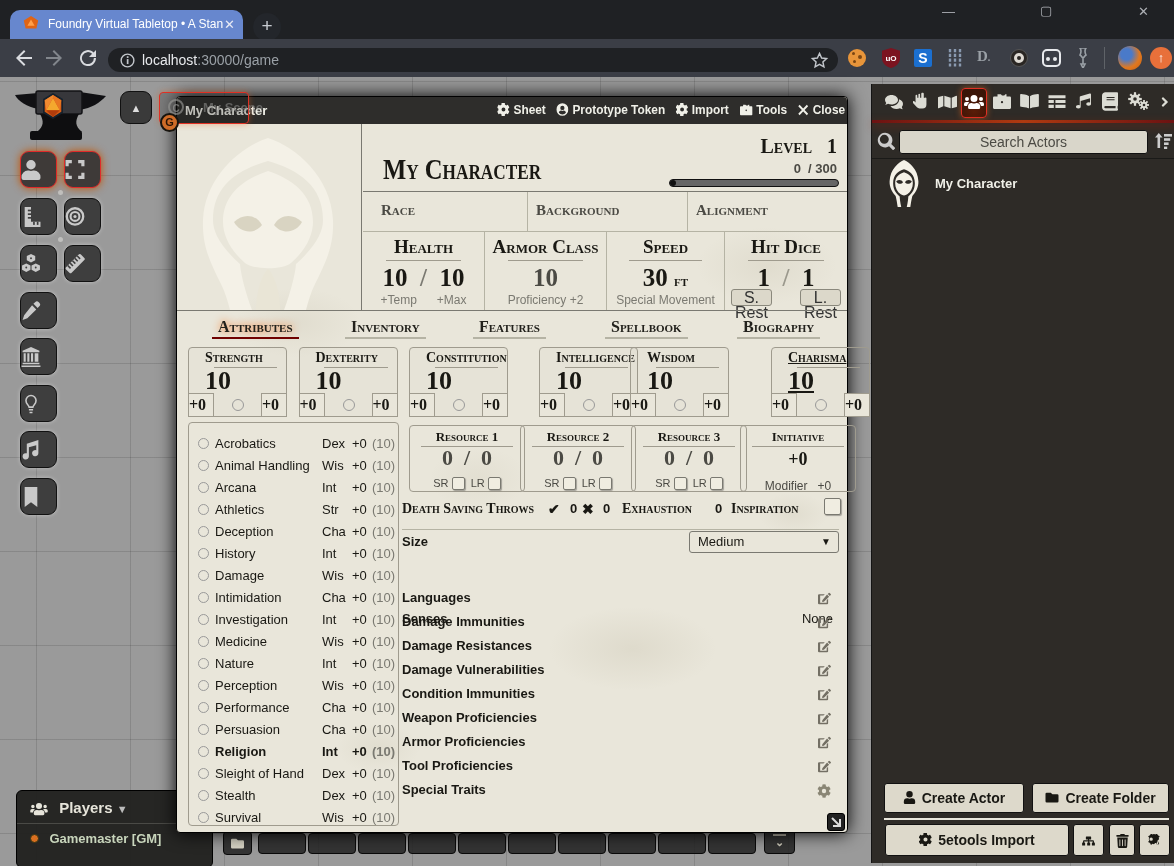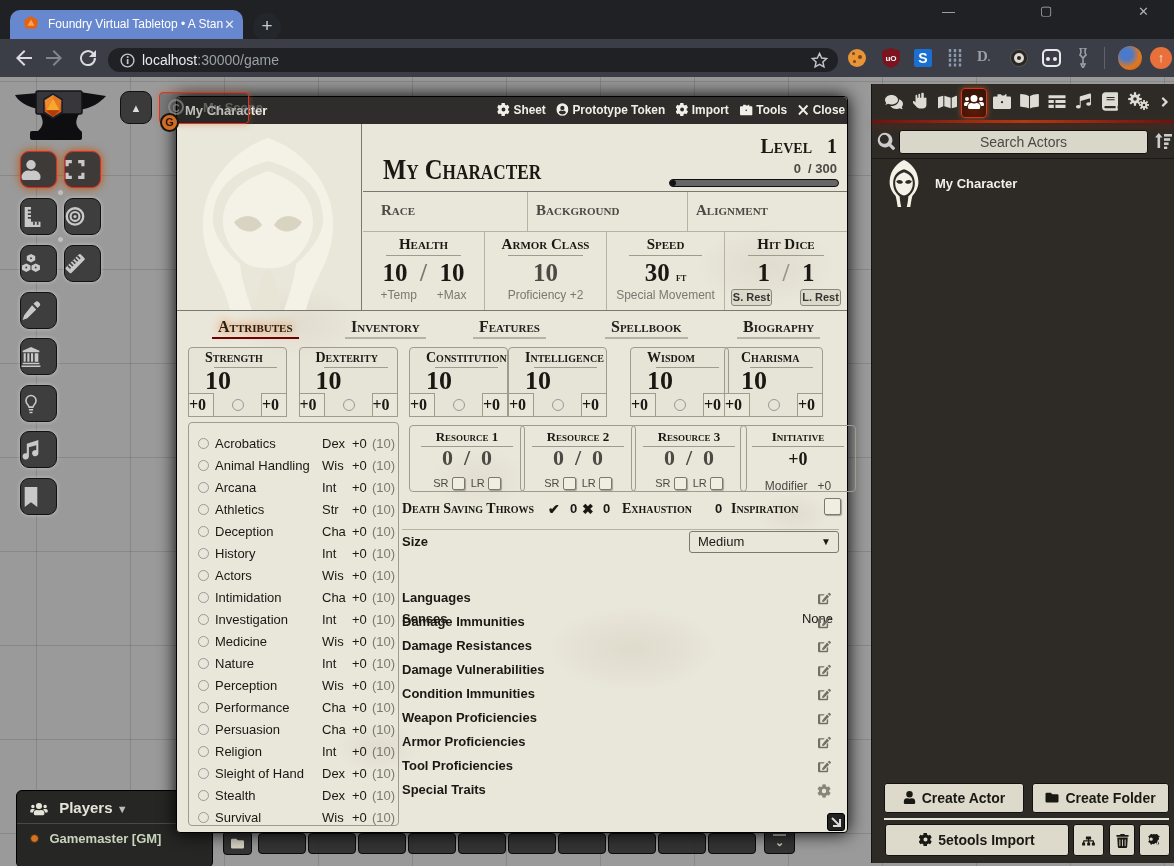--- a/index.html
+++ b/index.html
@@ -59,25 +59,25 @@
   #shead { position:absolute; left:0; top:0; width:670px; height:186px; }
   #profile { position:absolute; left:0; top:0; width:185px; height:186px; border-right:1px solid #7a7971; }
   #sname { position:absolute; left:206px; top:28px; font-size:30px; letter-spacing:0; transform:scaleX(0.82); transform-origin:left center; white-space:nowrap; }
   #lvl { position:absolute; right:10px; top:11px; font-size:20px; }
   #xp { position:absolute; right:10px; top:37px; font-size:13px; font-weight:700; color:#4b4a44; }
   #xpbar { position:absolute; left:492px; top:55px; width:170px; height:8px; background:#666; border:1px solid #111; border-radius:4px; }
   #hr1 { position:absolute; left:186px; top:67px; width:484px; border-top:1px solid #7a7971; }
   .hcol { position:absolute; top:68px; height:39px; border-right:1px solid #b5b3a4; }
   .hlabel { position:absolute; left:8px; top:10px; font-size:15px; color:#4b4a44; }
   .stat { position:absolute; top:107px; height:79px; border-right:1px solid #b5b3a4; text-align:center; }
-  .stat .slab { font-size:15px; margin-top:5px; }
+  .stat .slab { font-size:19px; margin-top:5px; }
   .stat hr { border:none; border-top:1px solid #9f9b8e; width:62%; margin:2px auto 0; }
   .stat .sval { font-family:"Liberation Serif",serif; font-weight:700; font-size:25px; margin-top:3px; }
   .stat .ssub { font-size:12px; color:#7a7971; margin-top:1px; }
-  .stat .rest { position:absolute; bottom:4px; width:41px; height:17px; background:#dcd8ca; border:1px solid #8a887c; border-radius:3px; font-size:11px; line-height:15px; color:#333;font-weight:bold; }
+  .stat .rest { position:absolute; bottom:4px; width:41px; height:17px; background:#dcd8ca; border:1px solid #8a887c; border-radius:3px; font-size:16px; line-height:15px; color:#333; }
 
   
   #snav { position:absolute; left:0; top:186px; width:670px; height:33px; border-top:1px solid #7a7971; }
   .stab { position:absolute; top:7px; font-size:16px; color:#22211c; border-bottom:2px solid #b5b3a4; padding:0 6px 1px; }
   .stab.active { border-bottom:2px solid #6e0000; text-shadow:0 0 8px #ff6400; }
 
   
   .abil { position:absolute; width:99px; height:70px; border:1px solid #9f9b8e; border-radius:4px; background:rgba(0,0,0,0.01);padding-left:16px; }
   .abil .alab { font-size:14px; margin-top:2px; }
   .abil hr { border:none; border-top:1px solid #9f9b8e; width:78%; margin:1px auto 0; }
@@ -393,21 +393,21 @@
       </div>
       <div class="stat" style="left:308px; width:122px;">
         <div class="slab mod">Armor Class</div>
           <hr>
         <div class="sval" style="color:#4b4a44;">10</div>
         <div class="ssub">Proficiency +2</div>
       </div>
       <div class="stat" style="left:430px; width:118px;">
         <div class="slab mod">Speed</div>
           <hr>
-        <div class="sval">30 <span style="font-size:12px; font-variant:small-caps;">ft</span></div>
+        <div class="sval">30 <span style="font-size:16px; font-variant:small-caps;">ft</span></div>
         <div class="ssub">Special Movement</div>
       </div>
       <div class="stat" style="left:548px; width:122px; border-right:none;">
         <div class="slab mod">Hit Dice</div>
           <hr>
         <div class="sval">1&nbsp; <span style="color:#9a988c;">/</span> &nbsp;1</div>
         <div class="rest" style="left:6px;">S. Rest</div>
         <div class="rest" style="right:6px;">L. Rest</div>
       </div>
     </div>
@@ -436,37 +436,37 @@
       <div class="amod" style="right:-1px;">+0</div>
     </div>
         <div class="abil" style="left:232px; top:223px;">
       <div class="alab mod">Constitution</div>
           <hr>
       <div class="aval">10</div>
       <div class="amod" style="left:-1px;">+0</div>
       <div class="acirc"></div>
       <div class="amod" style="right:-1px;">+0</div>
     </div>
-        <div class="abil" style="left:331px; top:223px;">
+        <div class="abil" style="left:362px; top:223px;">
       <div class="alab mod">Intelligence</div>
           <hr>
       <div class="aval">10</div>
       <div class="amod" style="left:-1px;">+0</div>
       <div class="acirc"></div>
       <div class="amod" style="right:-1px;">+0</div>
     </div>
         <div class="abil" style="left:453px; top:223px;">
       <div class="alab mod">Wisdom</div>
           <hr>
       <div class="aval">10</div>
       <div class="amod" style="left:-1px;">+0</div>
       <div class="acirc"></div>
       <div class="amod" style="right:-1px;">+0</div>
     </div>
-        <div class="abil" style="left:547px; top:223px;">
+        <div class="abil" style="left:594px; top:223px;text-decoration:underline;">
       <div class="alab mod">Charisma</div>
           <hr>
       <div class="aval">10</div>
       <div class="amod" style="left:-1px;">+0</div>
       <div class="acirc"></div>
       <div class="amod" style="right:-1px;">+0</div>
     </div>
       </div>
     <div id="skills">
         <div class="sk" style="top:10px;">
@@ -506,21 +506,21 @@
         </div>
         <div class="sk" style="top:120px;">
           <span class="rad"></span>
           <span class="nm">History</span>
           <span class="ab">Int</span>
           <span class="pm">+0</span>
           <span class="ps">(10)</span>
         </div>
         <div class="sk" style="top:142px;">
           <span class="rad"></span>
-          <span class="nm">Actors</span>
+          <span class="nm">Damage</span>
           <span class="ab">Wis</span>
           <span class="pm">+0</span>
           <span class="ps">(10)</span>
         </div>
         <div class="sk" style="top:164px;">
           <span class="rad"></span>
           <span class="nm">Intimidation</span>
           <span class="ab">Cha</span>
           <span class="pm">+0</span>
           <span class="ps">(10)</span>
@@ -560,21 +560,21 @@
           <span class="pm">+0</span>
           <span class="ps">(10)</span>
         </div>
         <div class="sk" style="top:296px;">
           <span class="rad"></span>
           <span class="nm">Persuasion</span>
           <span class="ab">Cha</span>
           <span class="pm">+0</span>
           <span class="ps">(10)</span>
         </div>
-        <div class="sk" style="top:318px;">
+        <div class="sk" style="top:318px;font-weight:bold;">
           <span class="rad"></span>
           <span class="nm">Religion</span>
           <span class="ab">Int</span>
           <span class="pm">+0</span>
           <span class="ps">(10)</span>
         </div>
         <div class="sk" style="top:340px;">
           <span class="rad"></span>
           <span class="nm">Sleight of Hand</span>
           <span class="ab">Dex</span>

